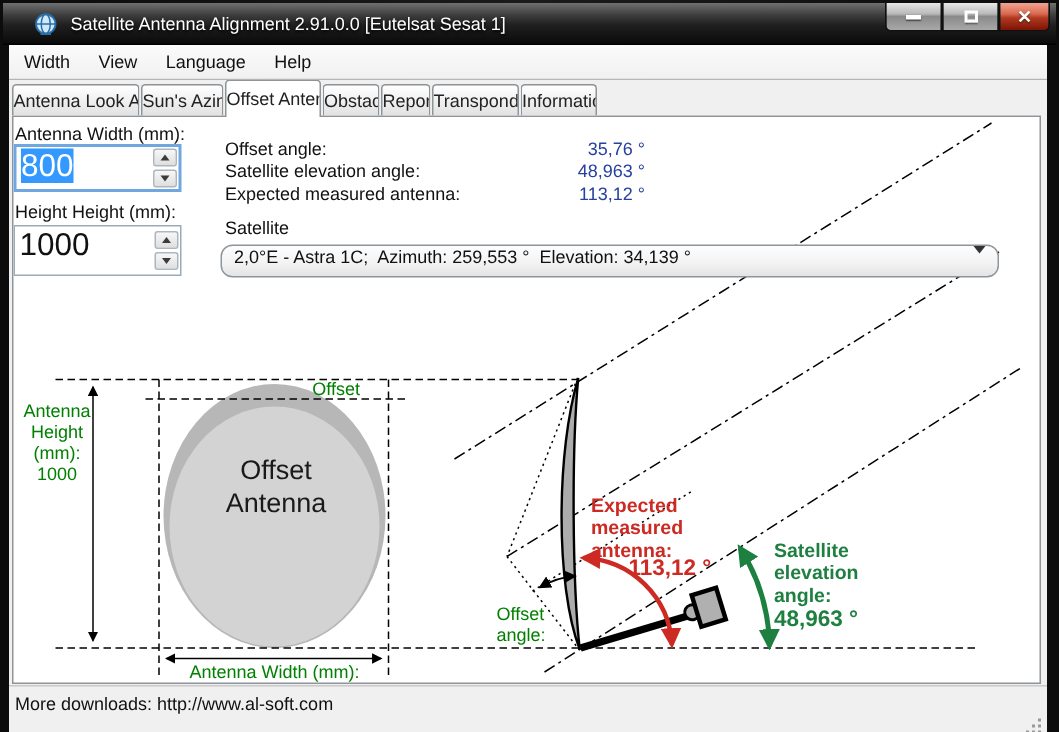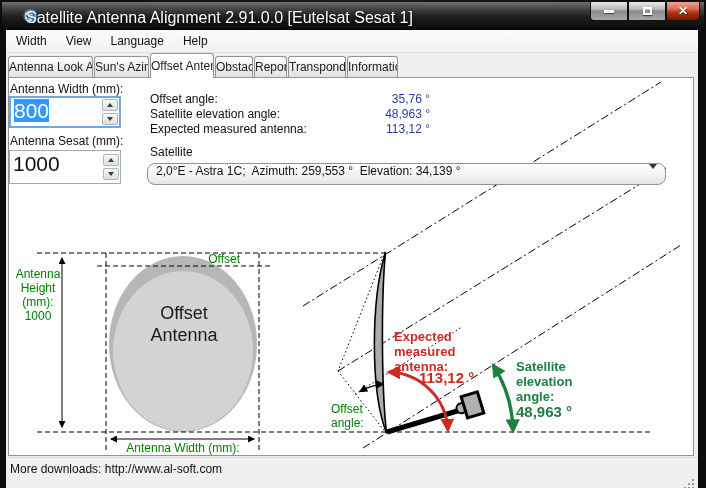--- a/index.html
+++ b/index.html
@@ -8,21 +8,21 @@
     position:relative;width:706px;height:488px;
     background:linear-gradient(90deg,#0c0c0c,#1b1b1b 50%,#0c0c0c);
     font-family:"Liberation Sans",sans-serif;overflow:hidden;
     -webkit-font-smoothing:antialiased;
   }
   
   .titlebar{position:absolute;left:2px;top:2px;width:702px;height:28px;
     background:linear-gradient(180deg,#707070 0%,#3d3d3d 30%,#1f1f1f 55%,#0a0a0a 100%);
     border-bottom:1px solid #000;}
   .title-icon{position:absolute;left:20px;top:6px;width:17px;height:17px;}
-  .title-text{position:absolute;left:24px;top:7px;color:#fff;font-size:16px;
+  .title-text{position:absolute;left:45px;top:7px;color:#fff;font-size:12px;
     text-shadow:0 1px 2px #000;white-space:nowrap;}
   .capbtns{position:absolute;right:4px;top:0;height:19px;display:flex;}
   .capbtn{width:38px;height:19px;border:1px solid #101010;border-top:none;
     background:linear-gradient(180deg,#e9e9e9,#b9b9b9 40%,#8a8a8a 50%,#a8a8a8);
     display:flex;align-items:center;justify-content:center;position:relative;}
   .capbtn.min{border-radius:0 0 0 4px;}
   .capbtn.close{width:34px;border-radius:0 0 4px 0;
     background:linear-gradient(180deg,#f0a493,#da6a50 40%,#b13a20 55%,#7d1405);}
   .glyph-min{width:10px;height:3px;background:#fff;box-shadow:0 1px 1px #00000088;}
   .glyph-max{width:9px;height:8px;border:2px solid #fff;box-shadow:0 1px 1px #00000088;}
@@ -118,21 +118,21 @@
     <div class="val"><span class="sel">800</span></div>
     <div class="spins">
       <div class="spin">
           <div class="tri-up"></div>
         </div>
       <div class="spin">
           <div class="tri-down"></div>
         </div>
     </div>
   </div>
-  <div class="lbl" style="left:10px;top:134px;">Antenna Sesat (mm):</div>
+  <div class="lbl" style="left:10px;top:134px;">Height Height (mm):</div>
   <div class="field" style="left:9px;top:150px;width:112px;height:34px;border:1px solid #9caab5;">
     <div class="val">1000</div>
     <div class="spins">
       <div class="spin">
           <div class="tri-up"></div>
         </div>
       <div class="spin">
           <div class="tri-down"></div>
         </div>
     </div>

